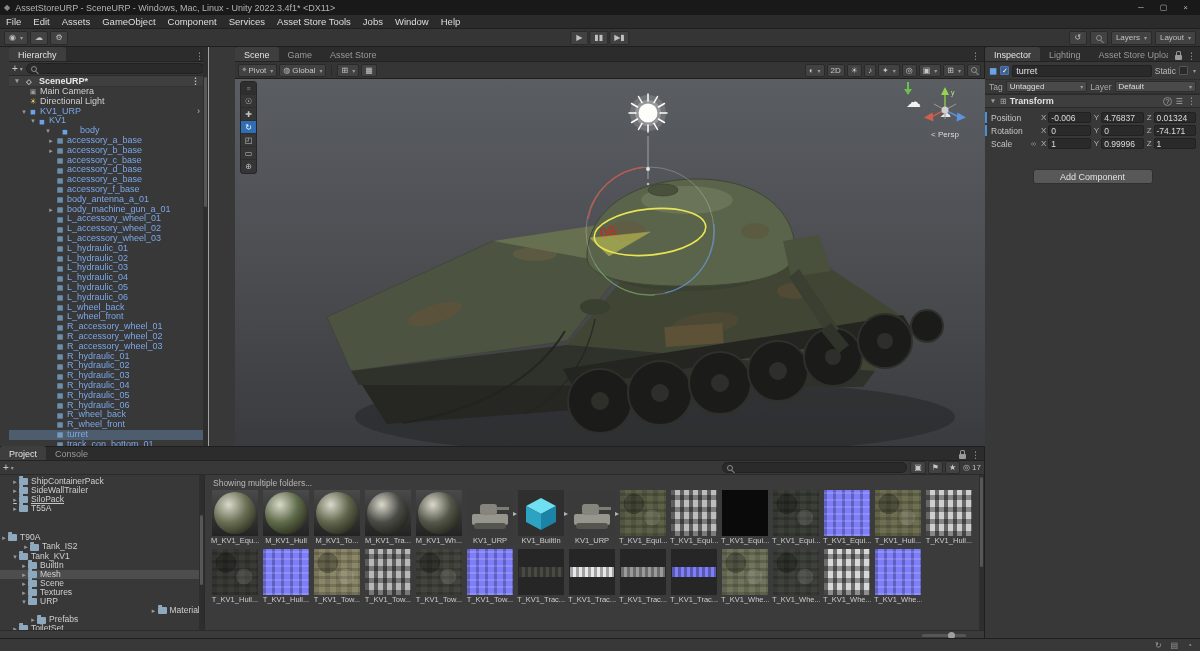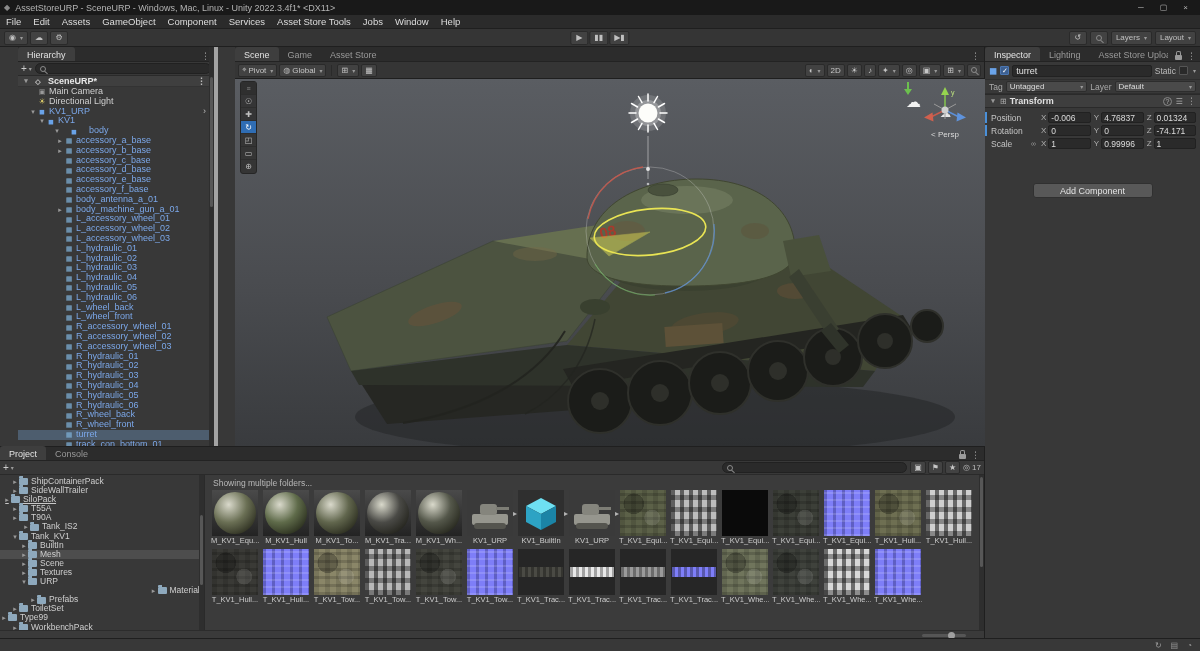--- a/index.html
+++ b/index.html
@@ -28,21 +28,21 @@
 .tabbar{height:15px;background:#2c2c2c;display:flex;align-items:flex-end;border-bottom:1px solid #232323;font-size:9px;color:#999}
 .tab{padding:2px 9px 1px;height:14px;line-height:12px;border-radius:3px 3px 0 0;white-space:nowrap;overflow:hidden}
 .tab.active{background:#3e3e3e;color:#e2e2e2}
 .tab-right{margin-left:auto;display:flex;align-items:center;gap:5px;padding-right:4px}
 .mini-toolbar{height:14px;background:#383838;border-bottom:1px solid #2a2a2a;display:flex;align-items:center;padding:0 3px;gap:3px}
 .plus-btn{font-size:10px;color:#ccc;display:flex;align-items:center;line-height:12px}
 .search-field{flex:1;height:11px;background:#2a2a2a;border:1px solid #212121;border-radius:6px;display:flex;align-items:center;padding:0 4px;gap:3px}
 .vscroll{position:absolute;right:0;top:0;bottom:0;width:5px;background:#2e2e2e}
 .thumbv{position:absolute;left:1px;right:1px;background:#575757;border-radius:2px}
 
-#hierarchy{left:18px;top:47px;width:200px;height:399px;border-right:4px solid #a3a3a3}
+#hierarchy{left:9px;top:47px;width:200px;height:399px;border-right:1px solid #a3a3a3}
 .scene-row{height:11px;background:#3f3f3f;display:flex;align-items:center;font-size:9px;color:#e8e8e8;font-weight:bold;padding-left:4px;border-bottom:1px solid #333;gap:3px}
 #hierarchy-list{height:359px;overflow:hidden;position:relative}
 .hrow{height:9.8px;display:flex;align-items:center;font-size:9px;line-height:9.8px;position:relative;white-space:nowrap}
 .hrow.selected{background:#4d5d6e}
 .fold{width:8px;font-size:7px;color:#999;text-align:center;flex:none}
 .oicon{width:10px;flex:none;font-size:7px;line-height:9px;text-align:center;margin-right:2px}
 .oc-camera{color:#9a9a9a}.oc-light{color:#d8c868;font-size:8px}.oc-prefab{color:#6aa3e8}.oc-mesh{color:#7fb1d8}.oc-scene{color:#ccc}
 .hlabel{color:#cfcfcf}
 .hlabel.blue{color:#7ba7e8}
 .prefab-open{position:absolute;right:8px;color:#bbb;font-size:9px}
@@ -80,21 +80,21 @@
 .comp-icon{color:#aaa;font-size:8px;font-weight:normal}
 .comp-right{margin-left:auto;display:flex;gap:4px;color:#aaa;font-size:8px;font-weight:normal;align-items:center}
 .help-circ{width:9px;height:9px;border:1px solid #888;border-radius:50%;font-size:7px;line-height:8px;text-align:center;color:#aaa}
 #transform-rows{padding:3px 4px 3px 6px}
 .trow{display:flex;align-items:center;height:13px;position:relative;font-size:8.5px}
 .trow.override:before{content:"";position:absolute;left:-6px;top:1px;bottom:1px;width:2px;background:#4a90d9}
 .trlabel{width:38px;color:#c4c4c4;flex:none}
 .linkslot{width:9px;flex:none;color:#999;font-size:7px;text-align:center}
 .axl{color:#b0b0b0;margin:0 2px 0 3px;font-size:8px}
 .axf{flex:1;height:11px;background:#2a2a2a;border:1px solid #212121;border-radius:2px;padding:0 2px;line-height:10px;color:#dcdcdc;font-size:8.5px;overflow:hidden;white-space:nowrap}
-.addcomp-wrap{display:flex;justify-content:center;margin-top:30px}
+.addcomp-wrap{display:flex;justify-content:center;margin-top:16px}
 .addcomp{width:120px;height:15px;background:#585858;border:1px solid #303030;border-radius:3px;color:#e2e2e2;font-size:9px;font-family:inherit}
 
 #project{left:0;top:446px;width:985px;height:192px;border-top:1px solid #1f1f1f;border-right:1px solid #1f1f1f}
 #project .tabbar{height:14px}
 .proj-body{display:flex;height:155px}
 .proj-tree{width:205px;border-right:1px solid #2a2a2a;overflow:hidden;position:relative;padding-top:2px;flex:none}
 .prow{height:9.1px;display:flex;align-items:center;font-size:8.5px;line-height:9.1px;white-space:nowrap}
 .prow.selected{background:#4d4d4d}
 .folder{width:9px;height:7px;background:#8ea9bd;border-radius:1px;position:relative;flex:none;margin-right:3px}
 .folder:before{content:"";position:absolute;top:-2px;left:0;width:4px;height:2px;background:#8ea9bd;border-radius:1px 0 0 0}
@@ -647,31 +647,31 @@
           <div class="prow" style="padding-left: 11px;">
             <span class="fold">▸</span>
             <span class="folder"></span>
             <span class="hlabel">ShipContainerPack</span>
           </div>
           <div class="prow" style="padding-left: 11px;">
             <span class="fold">▸</span>
             <span class="folder"></span>
             <span class="hlabel">SideWallTrailer</span>
           </div>
-          <div class="prow" style="padding-left: 3px; text-decoration: underline;">
+          <div class="prow" style="padding-left: 11px; text-decoration: underline;">
             <span class="fold">▸</span>
             <span class="folder"></span>
             <span class="hlabel">SiloPack</span>
           </div>
           <div class="prow" style="padding-left: 11px;">
             <span class="fold">▸</span>
             <span class="folder"></span>
             <span class="hlabel">T55A</span>
           </div>
-          <div class="prow" style="padding-left: 11px;">
+          <div class="prow" style=" margin-top: 20px;">
             <span class="fold">▸</span>
             <span class="folder"></span>
             <span class="hlabel">T90A</span>
           </div>
           <div class="prow" style="padding-left: 22px;">
             <span class="fold">▸</span>
             <span class="folder"></span>
             <span class="hlabel">Tank_IS2</span>
           </div>
           <div class="prow" style="padding-left: 11px;">

